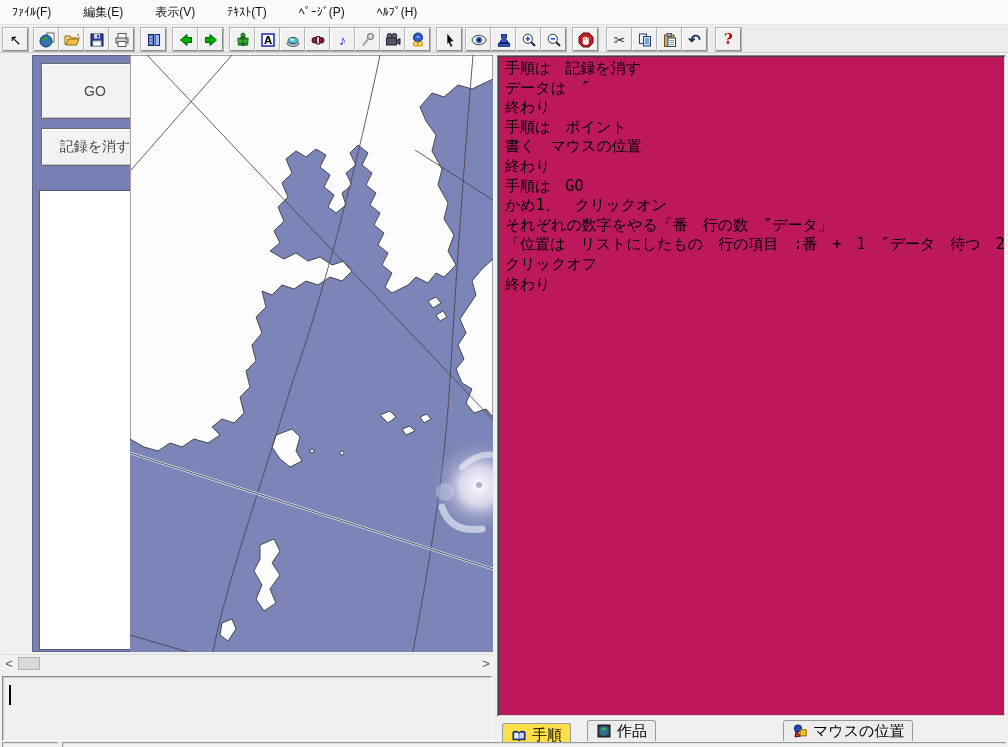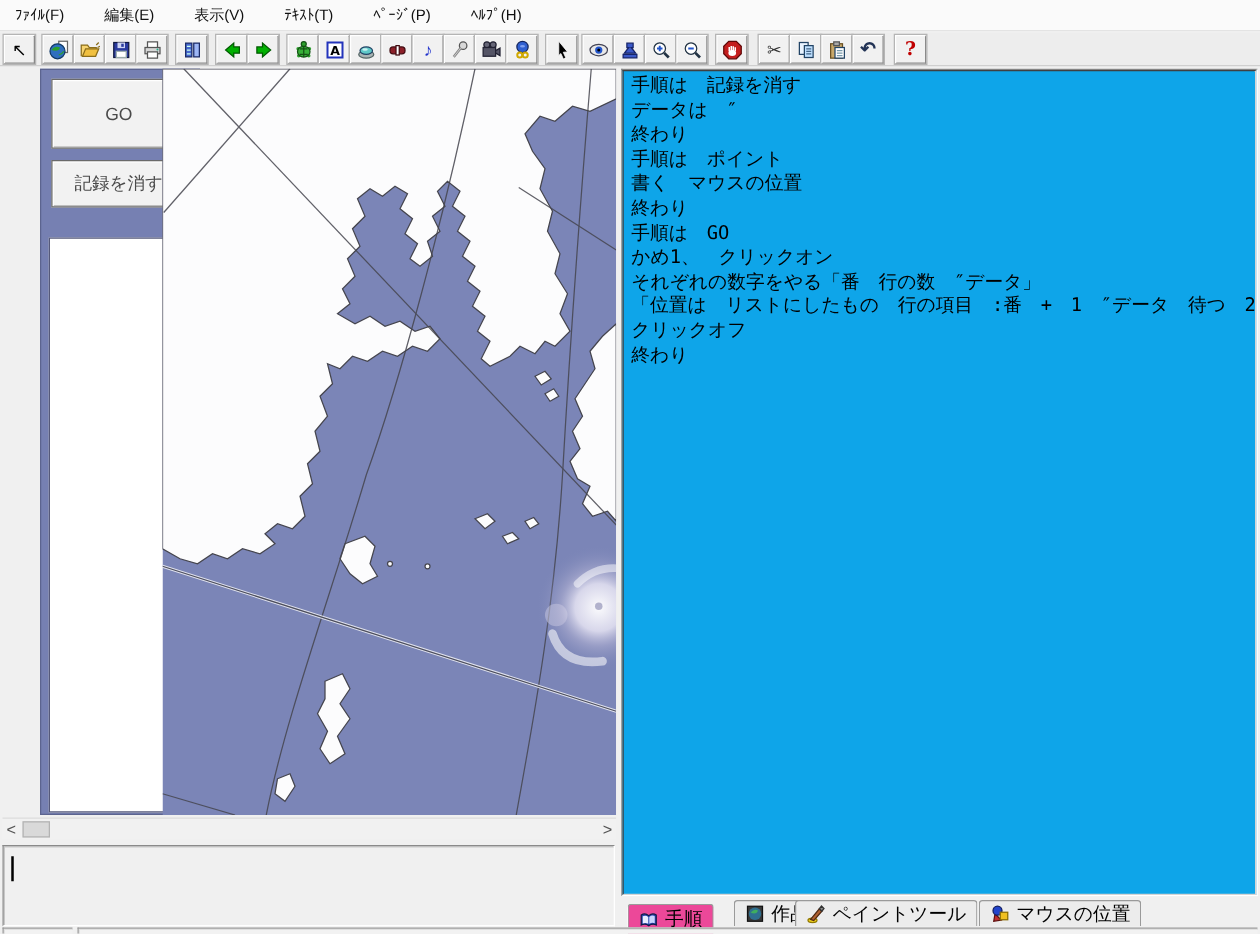--- a/index.html
+++ b/index.html
@@ -49,30 +49,30 @@
   .cmd { position:absolute; left:2px; top:676px; width:490px; height:65px;
     background:#f0f0f0; border:1px solid; border-color:#8a8a8a #ffffff #ffffff #8a8a8a;
     box-shadow:inset 1px 1px 0 #c7c7c7; }
   .caret { position:absolute; left:6px; top:8px; width:2px; height:20px; background:#000; }
 
   
   .splitter { position:absolute; left:493px; top:55px; width:4px; height:686px; background:#f0f0f0; cursor:col-resize; }
   .code-outer { position:absolute; left:497px; top:55px; width:509px; height:662px;
     border:1px solid; border-color:#848484 #ffffff #ffffff #848484; background:#fff; }
   .code-inner { width:100%; height:100%; border:1px solid; border-color:#404040 #d4d4d4 #d4d4d4 #404040;
-    background:#0ea5e9; padding:2px 0 0 6px; overflow:hidden; }
+    background:#be185d; padding:2px 0 0 6px; overflow:hidden; }
   .code-line { font-size:15px; line-height:19.6px; color:#000; white-space:pre;
     font-family:"DejaVu Sans Mono","Liberation Mono",monospace; }
 
   
   .tabbar { position:absolute; left:497px; top:717px; width:511px; height:25px; background:#f0f0f0; }
   .tab { position:absolute; height:21px; top:3px; background:#ececec;
     border:1px solid #9a9a9a; border-bottom:none; border-radius:3px 3px 0 0;
     display:flex; align-items:center; gap:5px; padding:0 8px; font-size:15px; color:#000; cursor:default; }
-  .tab.active { top:6px; height:24px; background:#ec4899; box-shadow:0 1px 0 #fff;text-align:right; }
+  .tab.active { top:6px; height:24px; background:#fde047; box-shadow:0 1px 0 #fff;text-align:right; }
   .tab svg { flex:0 0 auto; }
 
   
   .statusbar { position:absolute; left:0; top:742px; width:1008px; height:5px; background:#f0f0f0; }
   .status-seg { position:absolute; top:0; height:5px;
     border-top:1px solid #9a9a9a; border-left:1px solid #9a9a9a;
     box-shadow:inset 1px 1px 0 #e0e0e0; background:#f2f2f2; }
 </style>
 </head>
 <body>
@@ -365,28 +365,20 @@
       <span>手順</span>
     </div>
     <div class="tab" style="left:90px">
       <svg width="16" height="16">
           <rect x="2" y="2" width="12" height="12" fill="#3a3a3a" stroke="#111"></rect>
           <circle cx="8" cy="8" r="5" fill="#2f6f8f"></circle>
           <path d="M4.5,7 q3,-3.5 6,-1.5 q-1.5,3.5 -6,1.5 Z" fill="#3fae5f"></path>
         </svg>
       <span>作品</span>
     </div>
-    <div class="tab" style="left:139px">
-      <svg width="16" height="16">
-          <ellipse cx="5" cy="13.2" rx="3.6" ry="1.8" fill="#f0d020" stroke="#907800"></ellipse>
-          <path d="M3.5,12.5 L10.5,4 L12.5,6 L6,13.5 Z" fill="#b06030" stroke="#502810"></path>
-          <path d="M10.5,4 L12.2,1.8 L14.2,3.8 L12.5,6 Z" fill="#8a8a8a" stroke="#333"></path>
-        </svg>
-      <span>ペイントツール</span>
-    </div>
     <div class="tab" style="left:286px">
       <svg width="16" height="16">
           <path d="M4,8 L9,13 L3,14 Z" fill="#c03030" stroke="#5e0e0e"></path>
           <circle cx="6" cy="5.5" r="3.6" fill="#2244cc" stroke="#101c5e"></circle>
           <rect x="8.2" y="6.8" width="6" height="6" fill="#f0c020" stroke="#8a6d00"></rect>
         </svg>
       <span>マウスの位置</span>
     </div>
   </div>
 

